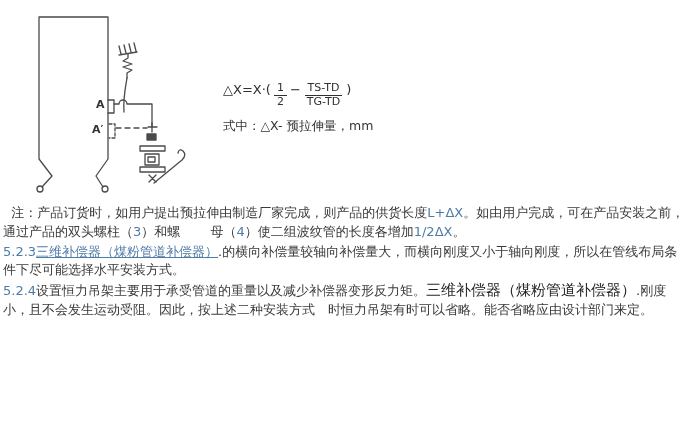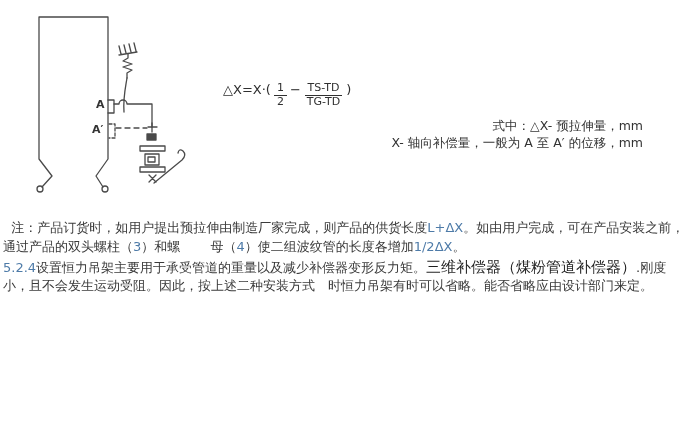--- a/index.html
+++ b/index.html
@@ -14,23 +14,23 @@
     fill:none;stroke:#4a4a4a;stroke-width:1.3;stroke-linecap:round;stroke-linejoin:round;
   }
   .diagram .filled{fill:#4a4a4a;}
   .diagram text{fill:#333;font-size:11px;font-weight:bold;stroke:none;font-family:"DejaVu Sans",sans-serif;}
   
   .formula-block{position:absolute;left:223px;top:82px;width:420px;font-size:13px;color:#303030;}
   .formula-line{display:flex;align-items:flex-start;white-space:pre;}
   .frac{display:inline-flex;flex-direction:column;align-items:center;font-size:11px;line-height:1.15;margin:0 3px;vertical-align:middle;}
   .frac .num{border-bottom:1.2px solid #303030;padding:0 3px;}
   .frac .den{padding:0 3px;}
-  .formula-legend{list-style:none;margin:10px 0 0 0;padding:0;font-size:12.5px;line-height:16.8px;color:#333;text-align:right;}
+  .formula-legend{list-style:none;margin:10px 0 0 0;padding:0;font-size:12.5px;line-height:16.8px;color:#333;}
   
-  .text-block{position:absolute;left:3px;top:219px;width:687px;}
+  .text-block{position:absolute;left:3px;top:204px;width:687px;}
   .para{margin:0 0 1px 0;font-size:13px;line-height:18.8px;white-space:pre-wrap;color:#3a3a3a;}
   .run-num{color:#4e7ba8;}
   .run-link{color:#4e7ba8;text-decoration:underline;cursor:pointer;}
   .run-term{color:#1e1e1e;font-size:15px;}
 </style>
 </head>
 <body>
 
 <svg class="diagram" width="212" height="210" viewBox="0 0 212 210">
 
@@ -76,27 +76,27 @@
     </span>
     <span>−</span>
     <span class="frac">
       <span class="num">TS-TD</span>
       <span class="den">TG-TD</span>
     </span>
     <span>)</span>
   </div>
   <ul class="formula-legend">
     <li>式中：△X- 预拉伸量，mm</li>
-    <li>X- 轴向补偿量，一般为 A 至 A′ 的位移，mm</li>
   </ul>
 </div>
 
 <div class="text-block">
 
   <p class="para"><span>  注：产品订货时，如用户提出预拉伸由制造厂家完成，则产品的供货长度</span><span class="run-num">L+ΔX</span><span>。如由用户完成，可在产品安装之前，通过产品的双头螺柱（</span><span class="run-num">3</span><span>）和螺　　 母（</span><span class="run-num">4</span><span>）使二组波纹管的长度各增加</span><span class="run-num">1/2ΔX</span><span>。</span></p>
 
+  <p class="para"><span class="run-num">5.2.3</span><a class="run-link">三维补偿器（煤粉管道补偿器）</a><span>.的横向补偿量较轴向补偿量大，而横向刚度又小于轴向刚度，所以在管线布局条件下尽可能选择水平安装方式。</span></p>
 
   <p class="para"><span class="run-num">5.2.4</span><span>设置恒力吊架主要用于承受管道的重量以及减少补偿器变形反力矩。</span><span class="run-term">三维补偿器（煤粉管道补偿器）</span><span>.刚度小，且不会发生运动受阻。因此，按上述二种安装方式　时恒力吊架有时可以省略。能否省略应由设计部门来定。</span></p>
 
 
 
 
 </div>
 
 </body></html>

